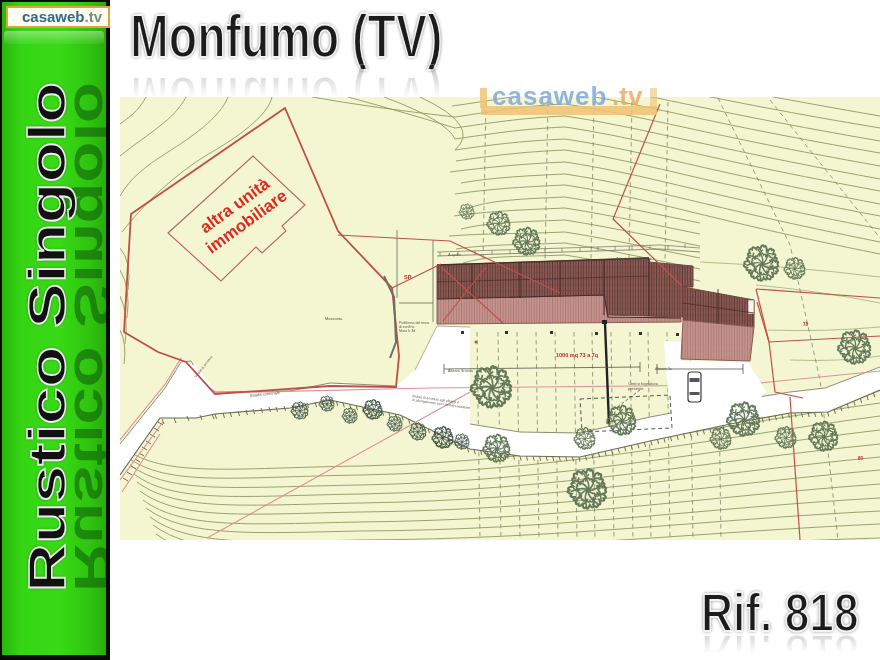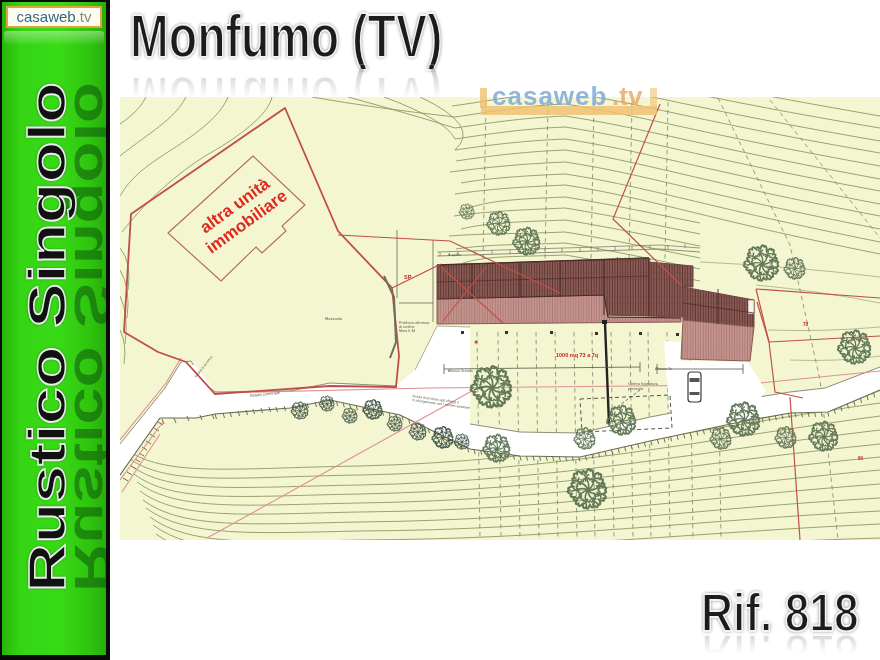--- a/index.html
+++ b/index.html
@@ -1,21 +1,21 @@
 <!DOCTYPE html>
 <html><head>
 <meta charset="utf-8">
 <style>
 html,body{margin:0;padding:0;width:880px;height:660px;background:#fff;overflow:hidden;font-family:"Liberation Sans",sans-serif;}
 #stage{position:absolute;left:0;top:0;width:880px;height:660px;}
 #bannerFrame{position:absolute;left:0;top:0;width:110px;height:660px;background:#0a0a0a;}
 #banner{position:absolute;left:2px;top:2px;width:104px;height:653px;
  background:linear-gradient(90deg,#28b50c 0%,#35d514 18%,#38da16 55%,#2fc30f 85%,#27ad0b 100%);}
 #logo{position:absolute;left:6px;top:6px;width:92px;height:18px;background:#fffdf2;border:2px solid #dfa23e;
- font-weight:normal;font-size:15px;text-align:center;line-height:18px;}
+ font-weight:bold;font-size:15px;text-align:center;line-height:18px;padding-left:8px;}
 #logo .c{color:#2e6b8a;} #logo .t{color:#7a8f7a;}
 #bannerClip{position:absolute;left:0;top:0;width:106px;height:658px;overflow:hidden;}
 #vwrap{position:absolute;left:47px;top:337px;width:0;height:0;transform:rotate(-90deg);}
 #vtext{position:absolute;left:0;top:0;transform:translate(-50%,-50%) scaleY(0.78);
  white-space:nowrap;font-weight:bold;font-size:67px;color:#111;
  -webkit-text-stroke:2px #e9efe9;text-shadow:0 0 3px rgba(0,0,0,0.85);}
 #vreflect{position:absolute;left:0;top:0;transform:translate(-50%,-50%) translateY(46px) scaleY(-0.78);
  white-space:nowrap;font-weight:bold;font-size:67px;color:#0a4d0a;opacity:0.5;}
 #title{position:absolute;left:130px;top:2px;font-weight:bold;font-size:62px;color:#1c1c1c;white-space:nowrap;line-height:1.1;
  transform:scaleX(0.75);transform-origin:left top;

